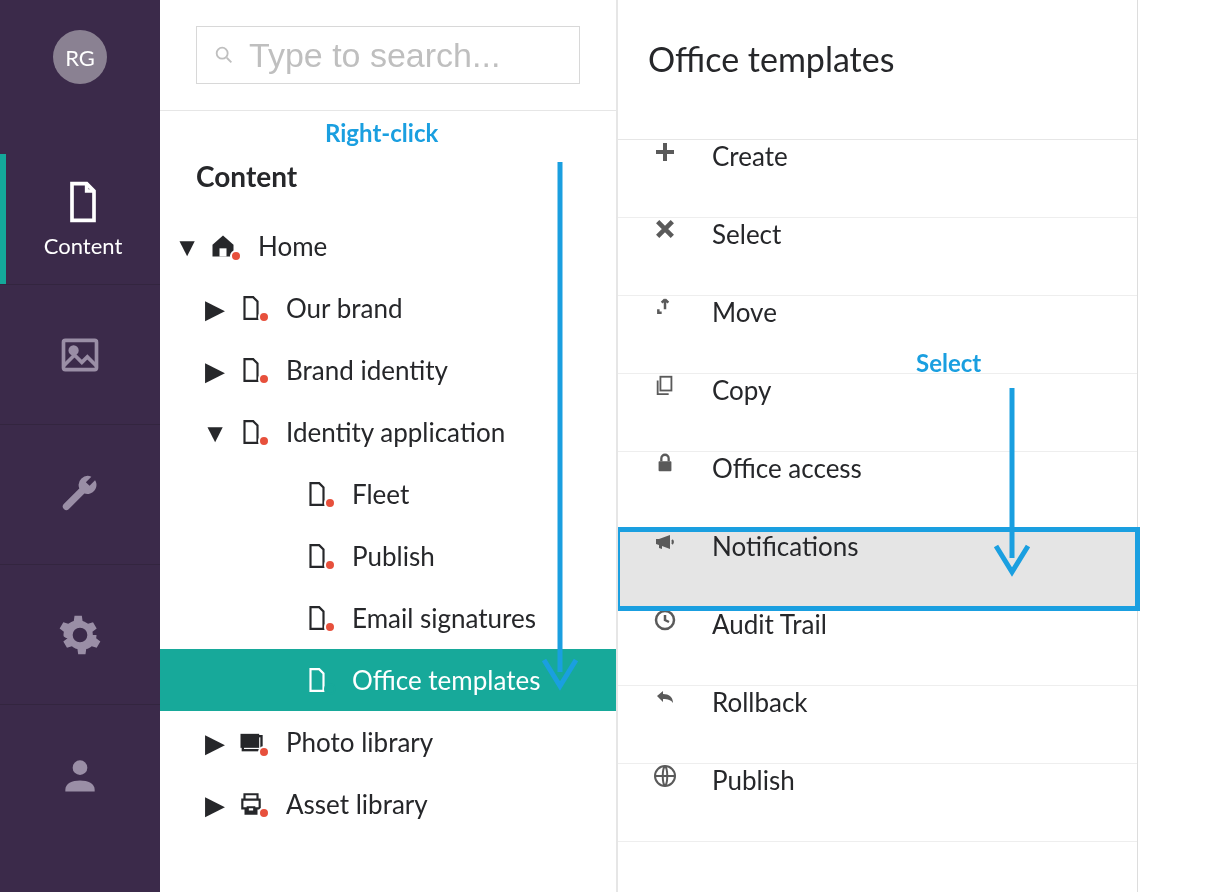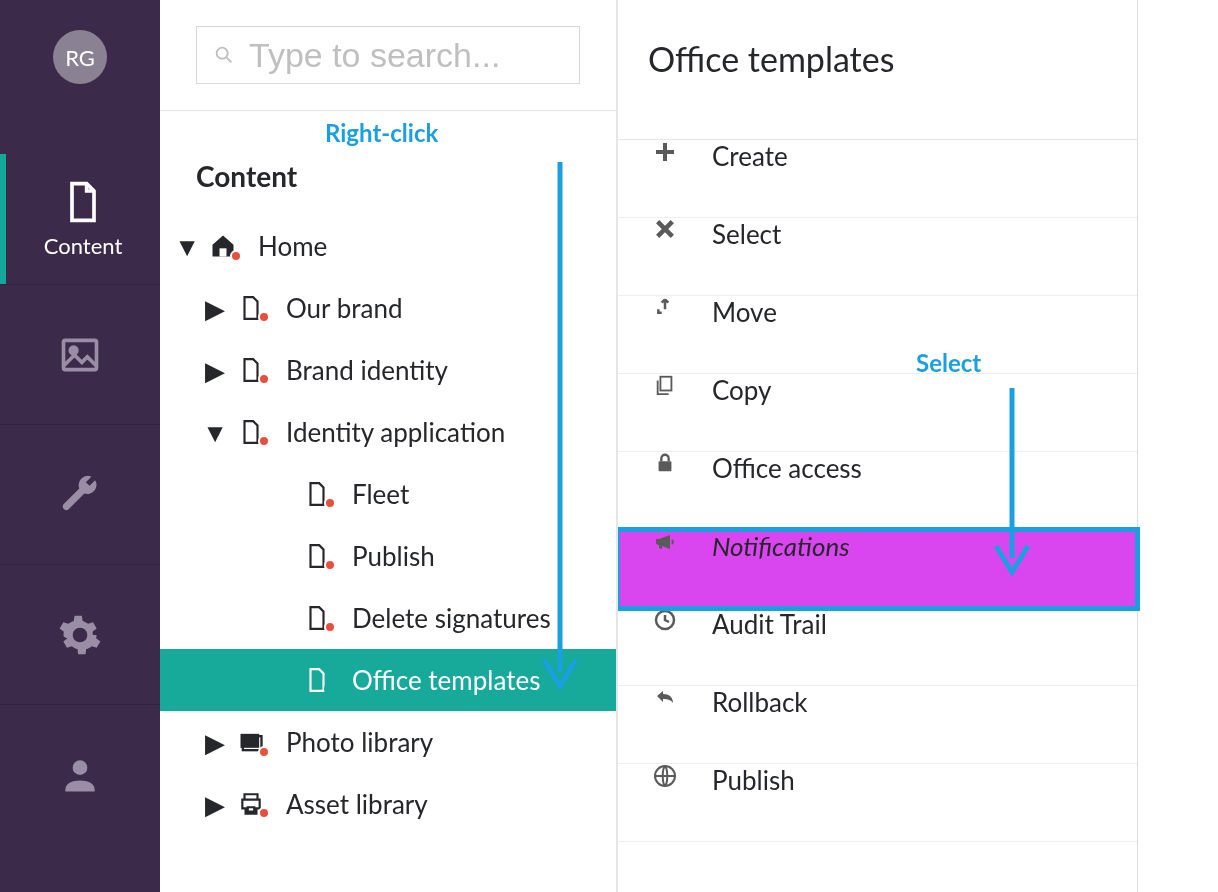--- a/index.html
+++ b/index.html
@@ -39,21 +39,21 @@
 
 .lvl1 { padding-left: 18px; }
 .lvl2 { padding-left: 46px; }
 .lvl4 { padding-left: 112px; }
 
 
 .ctx-panel { flex: 1; border-right: 1px solid #ddd; margin-right: 80px; }
 .ctx-header { font-size: 34px; font-weight: 400; color: #26272a; padding: 38px 30px 60px 30px; border-bottom: 1px solid #e6e6e6; }
 .ctx-item { display: flex; height: 78px; padding: 0 30px; border-bottom: 1px solid #eee; font-size: 26px; color: #26272a; cursor: pointer; }
 .ctx-item .ci-icon { width: 34px; display: inline-flex; justify-content: center; margin-right: 30px; color: #5a5a5a; }
-.ctx-item.highlight { background: #d946ef; outline: 5px solid #1a9fe0; outline-offset: -2px; font-style: italic; }
+.ctx-item.highlight { background: #e5e5e5; outline: 5px solid #1a9fe0; outline-offset: -2px; }
 
 
 .annot { position: absolute; color: #1a9fe0; font-size: 24px; font-weight: 700; pointer-events: none; }
 .arrow-svg { position: absolute; pointer-events: none; }
 
 svg { display: block; }
 </style>
 </head>
 <body>
 
@@ -195,21 +195,21 @@
       </div>
 
       <div class="tree-row lvl4">
         <span class="caret"></span>
         <span class="icon-slot">
           <svg viewBox="0 0 24 24" width="26" height="26" fill="none" stroke="#26272a" stroke-width="2">
               <path d="M6 2h8l4 4v16H6z"></path>
             </svg>
           <span class="dot-badge"></span>
         </span>
-        <span>Delete signatures</span>
+        <span>Email signatures</span>
       </div>
 
       <div class="tree-row lvl4 selected">
         <span class="caret"></span>
         <span class="icon-slot">
           <svg viewBox="0 0 24 24" width="26" height="26" fill="none" stroke="#fff" stroke-width="2">
               <path d="M6 2h8l4 4v16H6z"></path>
             </svg>
           <span class="dot-badge teal"></span>
         </span>

